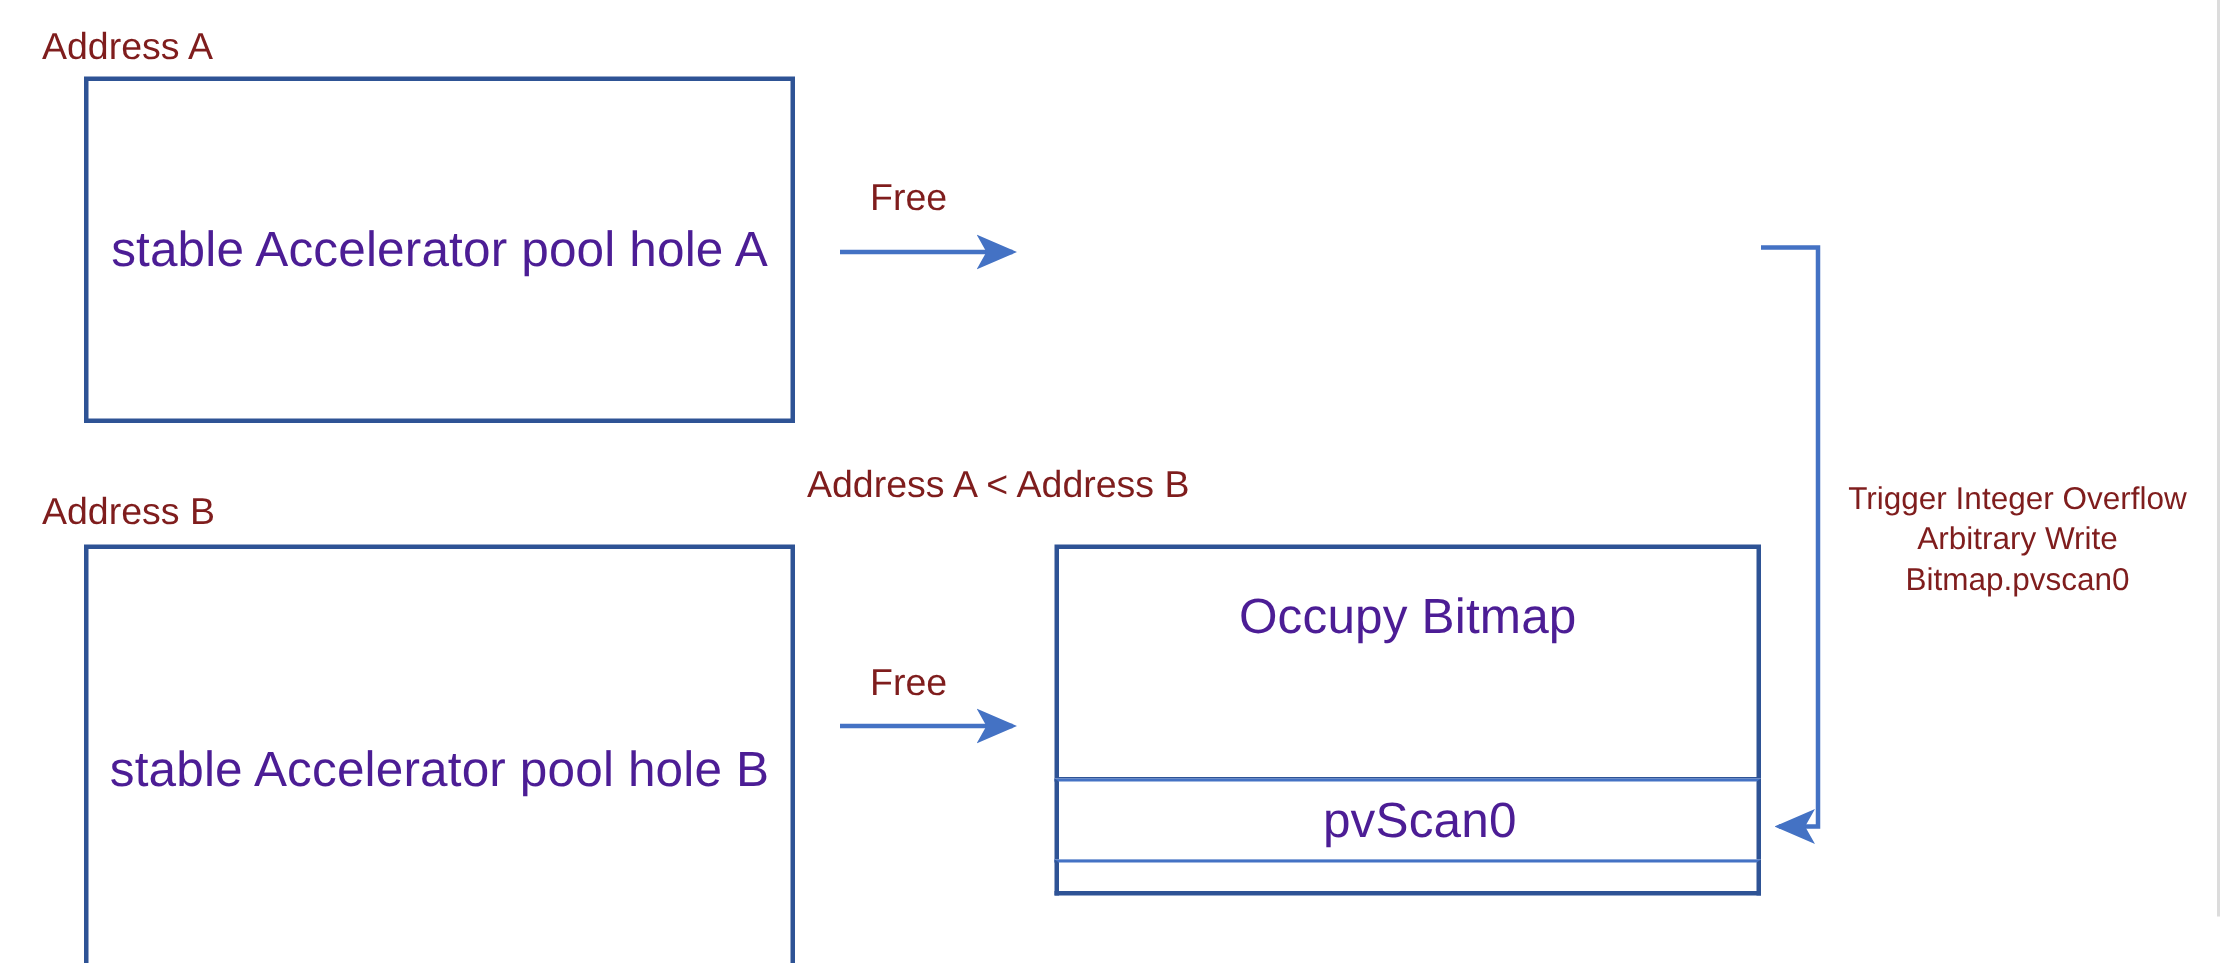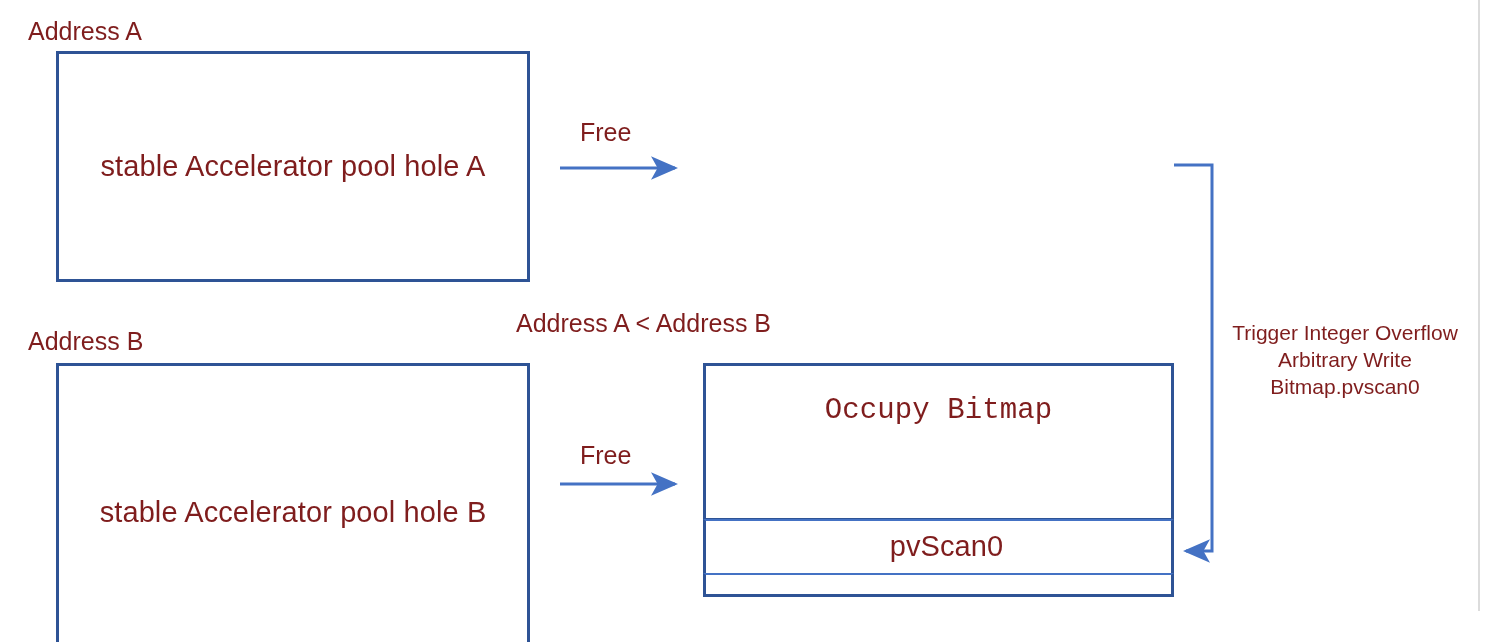--- a/index.html
+++ b/index.html
@@ -25,23 +25,23 @@
     position: absolute;
     box-sizing: border-box;
     border: 3px solid #2e5395;
     background: #ffffff;
     display: flex;
     align-items: center;
     justify-content: center;
     text-align: center;
   }
   .box-label {
-    font-size: 29px;
+    font-size: 33px;
     line-height: 1.22;
-    color: #7f1d1d;
+    color: #4c1d95;
     letter-spacing: 0.1px;
     padding: 0 10px;
   }
 
   
   .slot {
     position: absolute;
     box-sizing: border-box;
     border: 3px solid #2e5395;
     background: #ffffff;
@@ -97,31 +97,31 @@
 
   <div class="caption" style="left:28px; top:16px;">Address A</div>
 
   <div class="box" style="left:56px; top:51px; width:474px; height:231px;">
     <span class="box-label">stable Accelerator pool hole A</span>
   </div>
 
   <div class="caption" style="left:580px; top:117px;">Free</div>
 
 
-  <div class="caption" style="left:516px; top:308px;">Address A &lt; Address B</div>
+  <div class="caption" style="left:538px; top:308px;">Address A &lt; Address B</div>
 
   <div class="caption" style="left:28px; top:326px;">Address B</div>
 
   <div class="box" style="left:56px; top:363px; width:474px; height:300px;">
     <span class="box-label">stable Accelerator pool hole B</span>
   </div>
 
   <div class="caption" style="left:580px; top:440px;">Free</div>
 
-  <div class="slot" style="left:703px; top:363px; width:471px; height:158px;font-family:Liberation Mono, monospace;">
+  <div class="slot" style="left:703px; top:363px; width:471px; height:158px;">
     <span class="box-label" style="margin-bottom:62px;">Occupy Bitmap</span>
   </div>
 
   <div class="slot inner-div" style="left:703px; top:519px; width:471px; height:56px;padding-left:16px;">
     <span class="box-label">pvScan0</span>
   </div>
 
   <div class="slot" style="left:703px; top:573px; width:471px; height:24px; border-top:2px solid #4472c4;">
     <span class="box-label"></span>
   </div>

